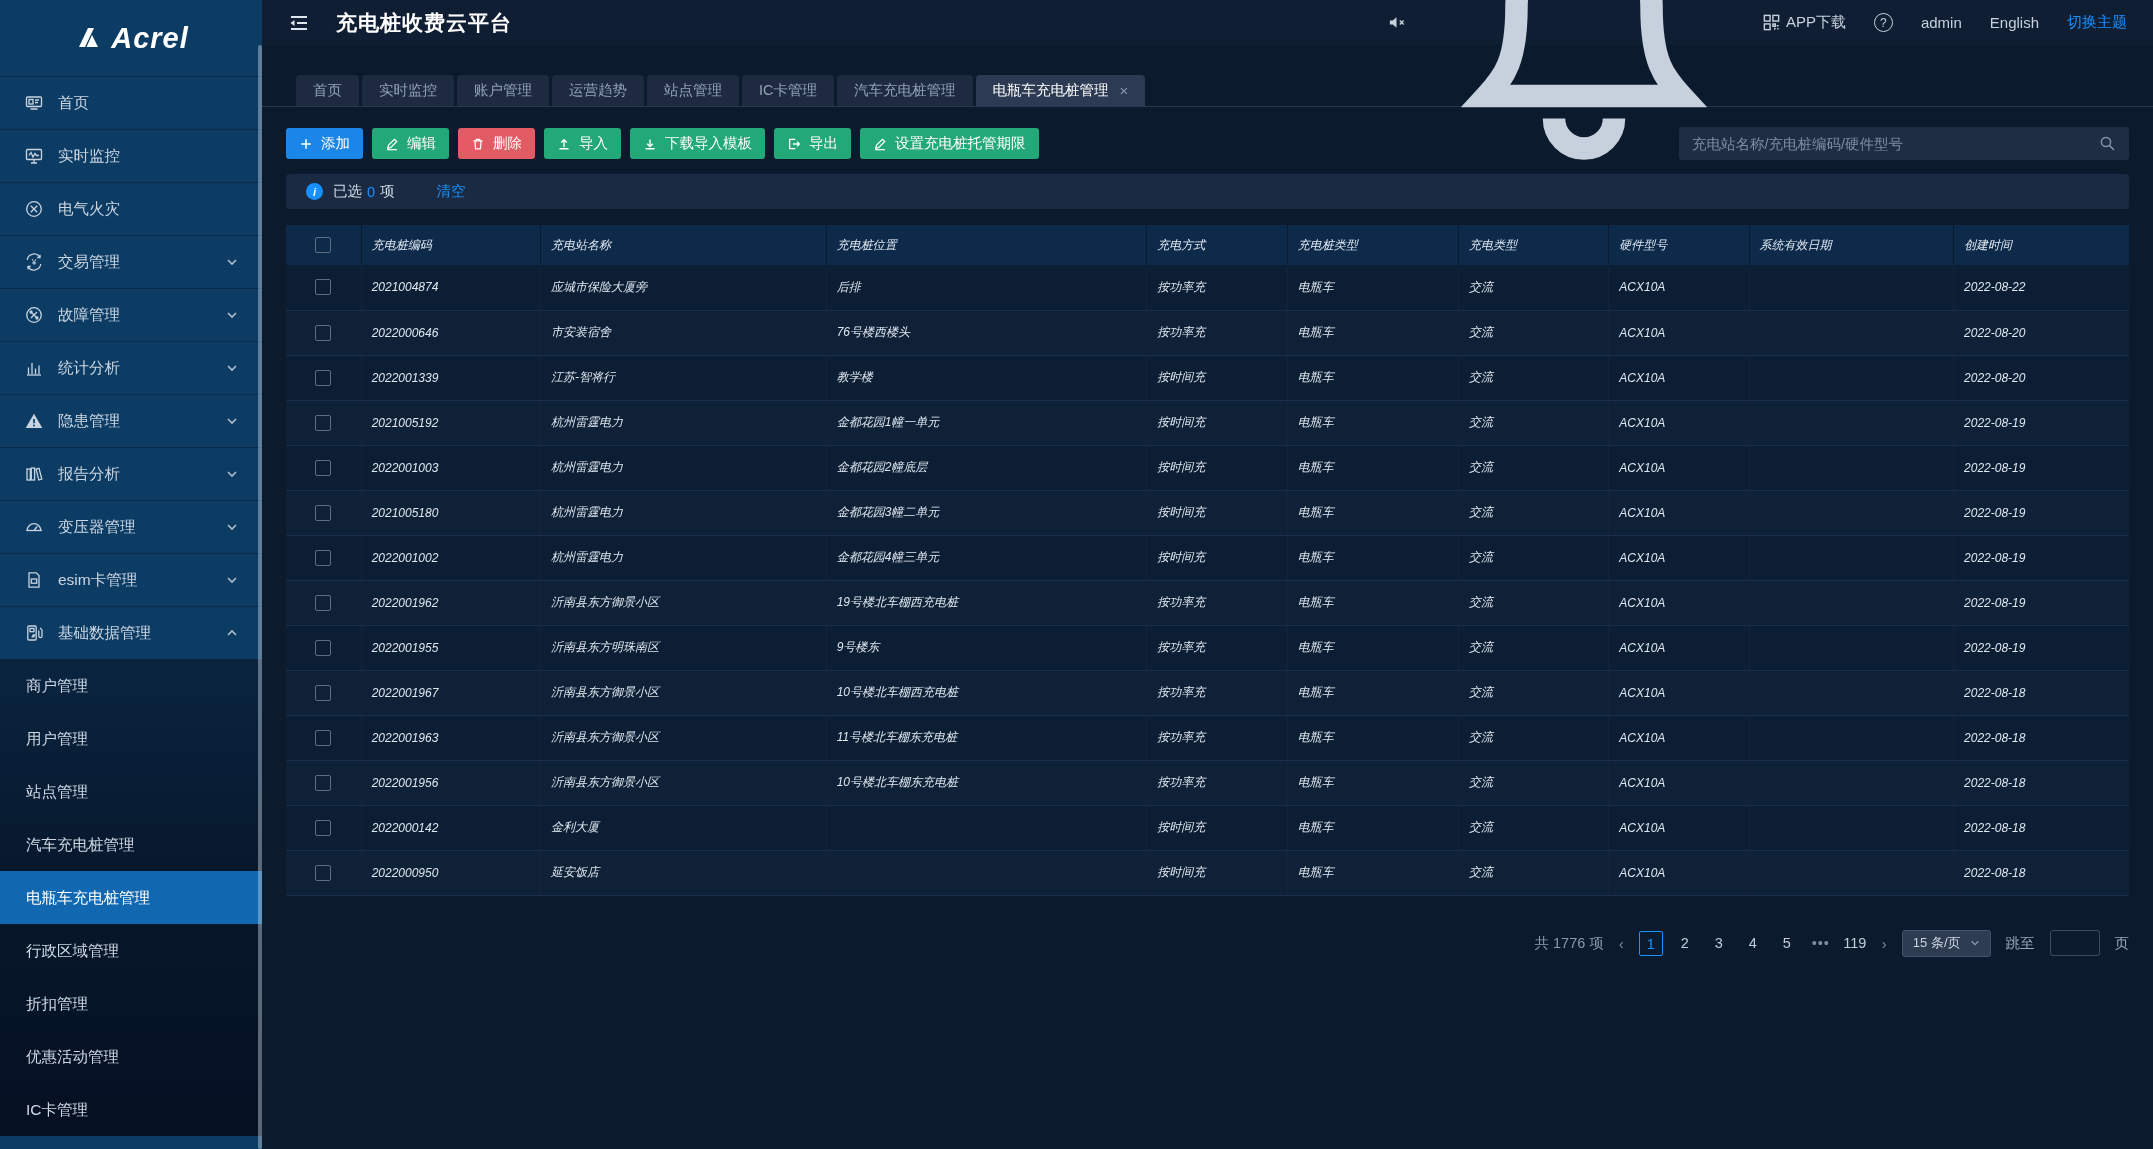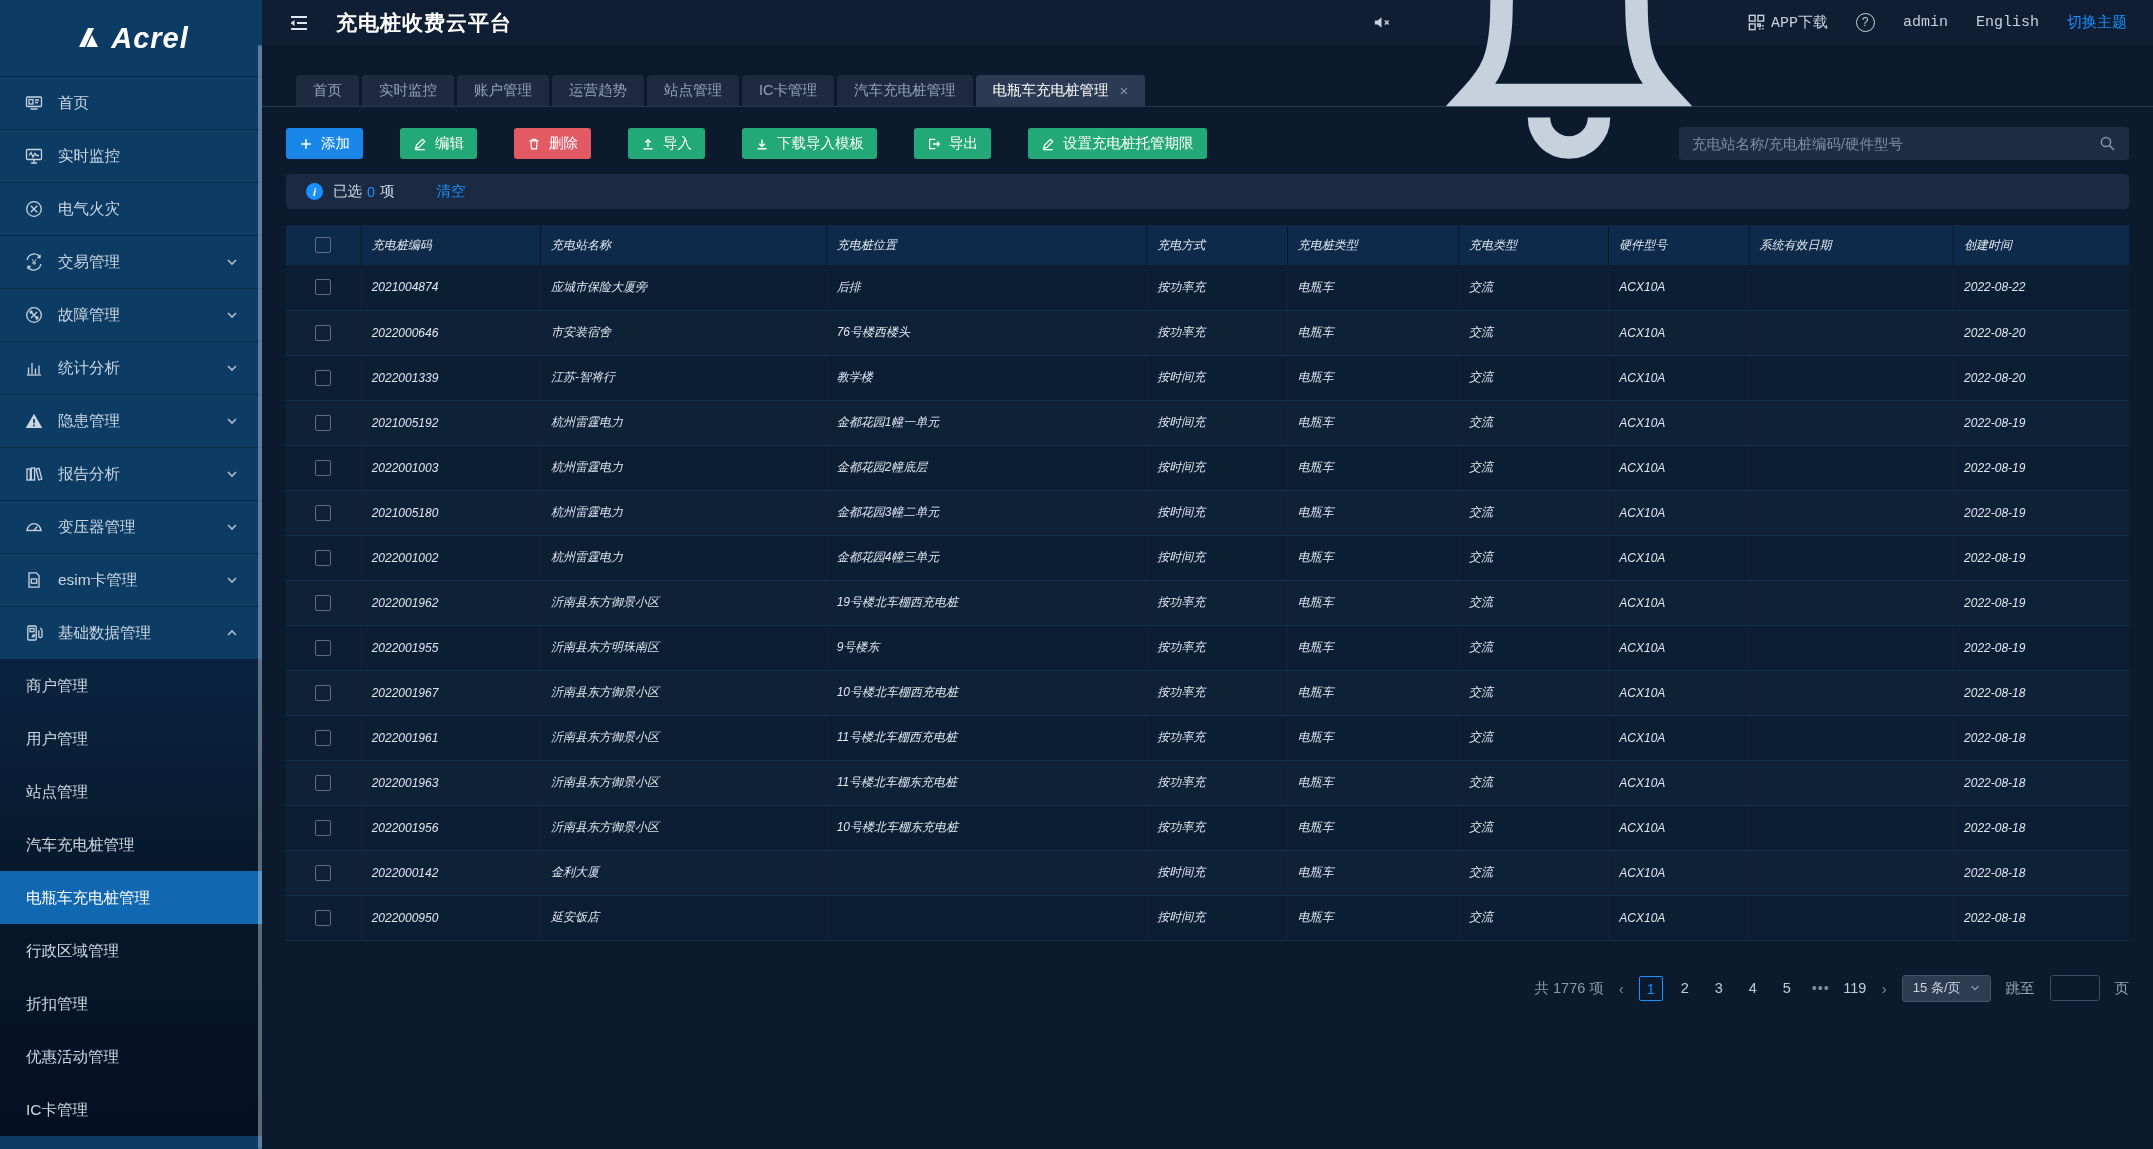--- a/index.html
+++ b/index.html
@@ -17,21 +17,21 @@
   .mi-icon svg, .chev-wrap svg { width:100%; height:100%; display:block; }
   .chev-wrap { margin-left:auto; width:12px; height:12px; color:#aebccb; }
   .chev-wrap.up svg { transform:rotate(180deg); }
   .submenu { background:linear-gradient(180deg,#0a2440 0%,#07182c 45%,#051022 100%); }
   .submenu-item { height:53px; line-height:53px; padding-left:26px; color:#cfd9e4; font-size:15.5px; cursor:pointer; white-space:nowrap; }
   .submenu-item.active { background:#1168b0; color:#ffffff; }
   .side-scroll { position:absolute; top:45px; right:0; bottom:0; width:4px; background:rgba(195,206,220,0.45); border-radius:2px; }
 
   
   .main { flex:1; display:flex; flex-direction:column; min-width:0; }
-  .topbar { height:45px; background:#101e33; display:flex; align-items:center; padding:0 26px; flex-shrink:0;font-family:Liberation Mono, monospace; }
+  .topbar { height:45px; background:#101e33; display:flex; align-items:center; padding:0 26px; flex-shrink:0; }
   .collapse { width:22px; height:22px; color:#dde5ef; margin-right:26px; cursor:pointer; }
   .collapse svg { width:100%; height:100%; }
   .page-title { color:#ffffff; font-size:21px; font-weight:bold; letter-spacing:1px; }
   .topbar-right { margin-left:auto; display:flex; align-items:center; gap:28px; color:#c7d1dd; font-size:15px; }
   .tb-icon { width:19px; height:19px; color:#c7d1dd; cursor:pointer; }
   .tb-icon svg { width:100%; height:100%; }
   .bell-wrap { position:relative; cursor:pointer; }
   .app-dl { display:flex; align-items:center; gap:5px; cursor:pointer; }
   .help-circle { width:19px; height:19px; border:1.5px solid #c7d1dd; border-radius:50%; display:flex; align-items:center; justify-content:center; font-size:12px; cursor:pointer; }
   .plain-label { cursor:pointer; }
@@ -328,21 +328,21 @@
         </div>
         <div class="tab active">
           <span>电瓶车充电桩管理</span>
           <span class="tab-close">×</span>
         </div>
       </div>
 
     <div class="content">
 
       <div class="toolbar-row">
-        <div id="toolbar-buttons" style="display:flex;align-items:center;gap:28px;">
+        <div id="toolbar-buttons" style="display:flex;align-items:center;">
             <button class="btn btn-primary">
               <span style="display: flex;">
                 <svg viewBox="0 0 16 16" fill="none" stroke="currentColor" stroke-width="1.8">
                   <path d="M8 2.5v11M2.5 8h11"></path>
                 </svg>
               </span>
               <span>添加</span>
             </button>
             <button class="btn btn-success">
               <span style="display: flex;">
@@ -557,32 +557,20 @@
               <td>10号楼北车棚西充电桩</td>
               <td>按功率充</td>
               <td>电瓶车</td>
               <td>交流</td>
               <td>ACX10A</td>
               <td></td>
               <td>2022-08-18</td>
             </tr>
             <tr>
               <td class="cb-cell"><span class="checkbox"></span></td>
-              <td>2022001961</td>
-              <td>沂南县东方御景小区</td>
-              <td>11号楼北车棚西充电桩</td>
-              <td>按功率充</td>
-              <td>电瓶车</td>
-              <td>交流</td>
-              <td>ACX10A</td>
-              <td></td>
-              <td>2022-08-18</td>
-            </tr>
-            <tr>
-              <td class="cb-cell"><span class="checkbox"></span></td>
               <td>2022001963</td>
               <td>沂南县东方御景小区</td>
               <td>11号楼北车棚东充电桩</td>
               <td>按功率充</td>
               <td>电瓶车</td>
               <td>交流</td>
               <td>ACX10A</td>
               <td></td>
               <td>2022-08-18</td>
             </tr>

